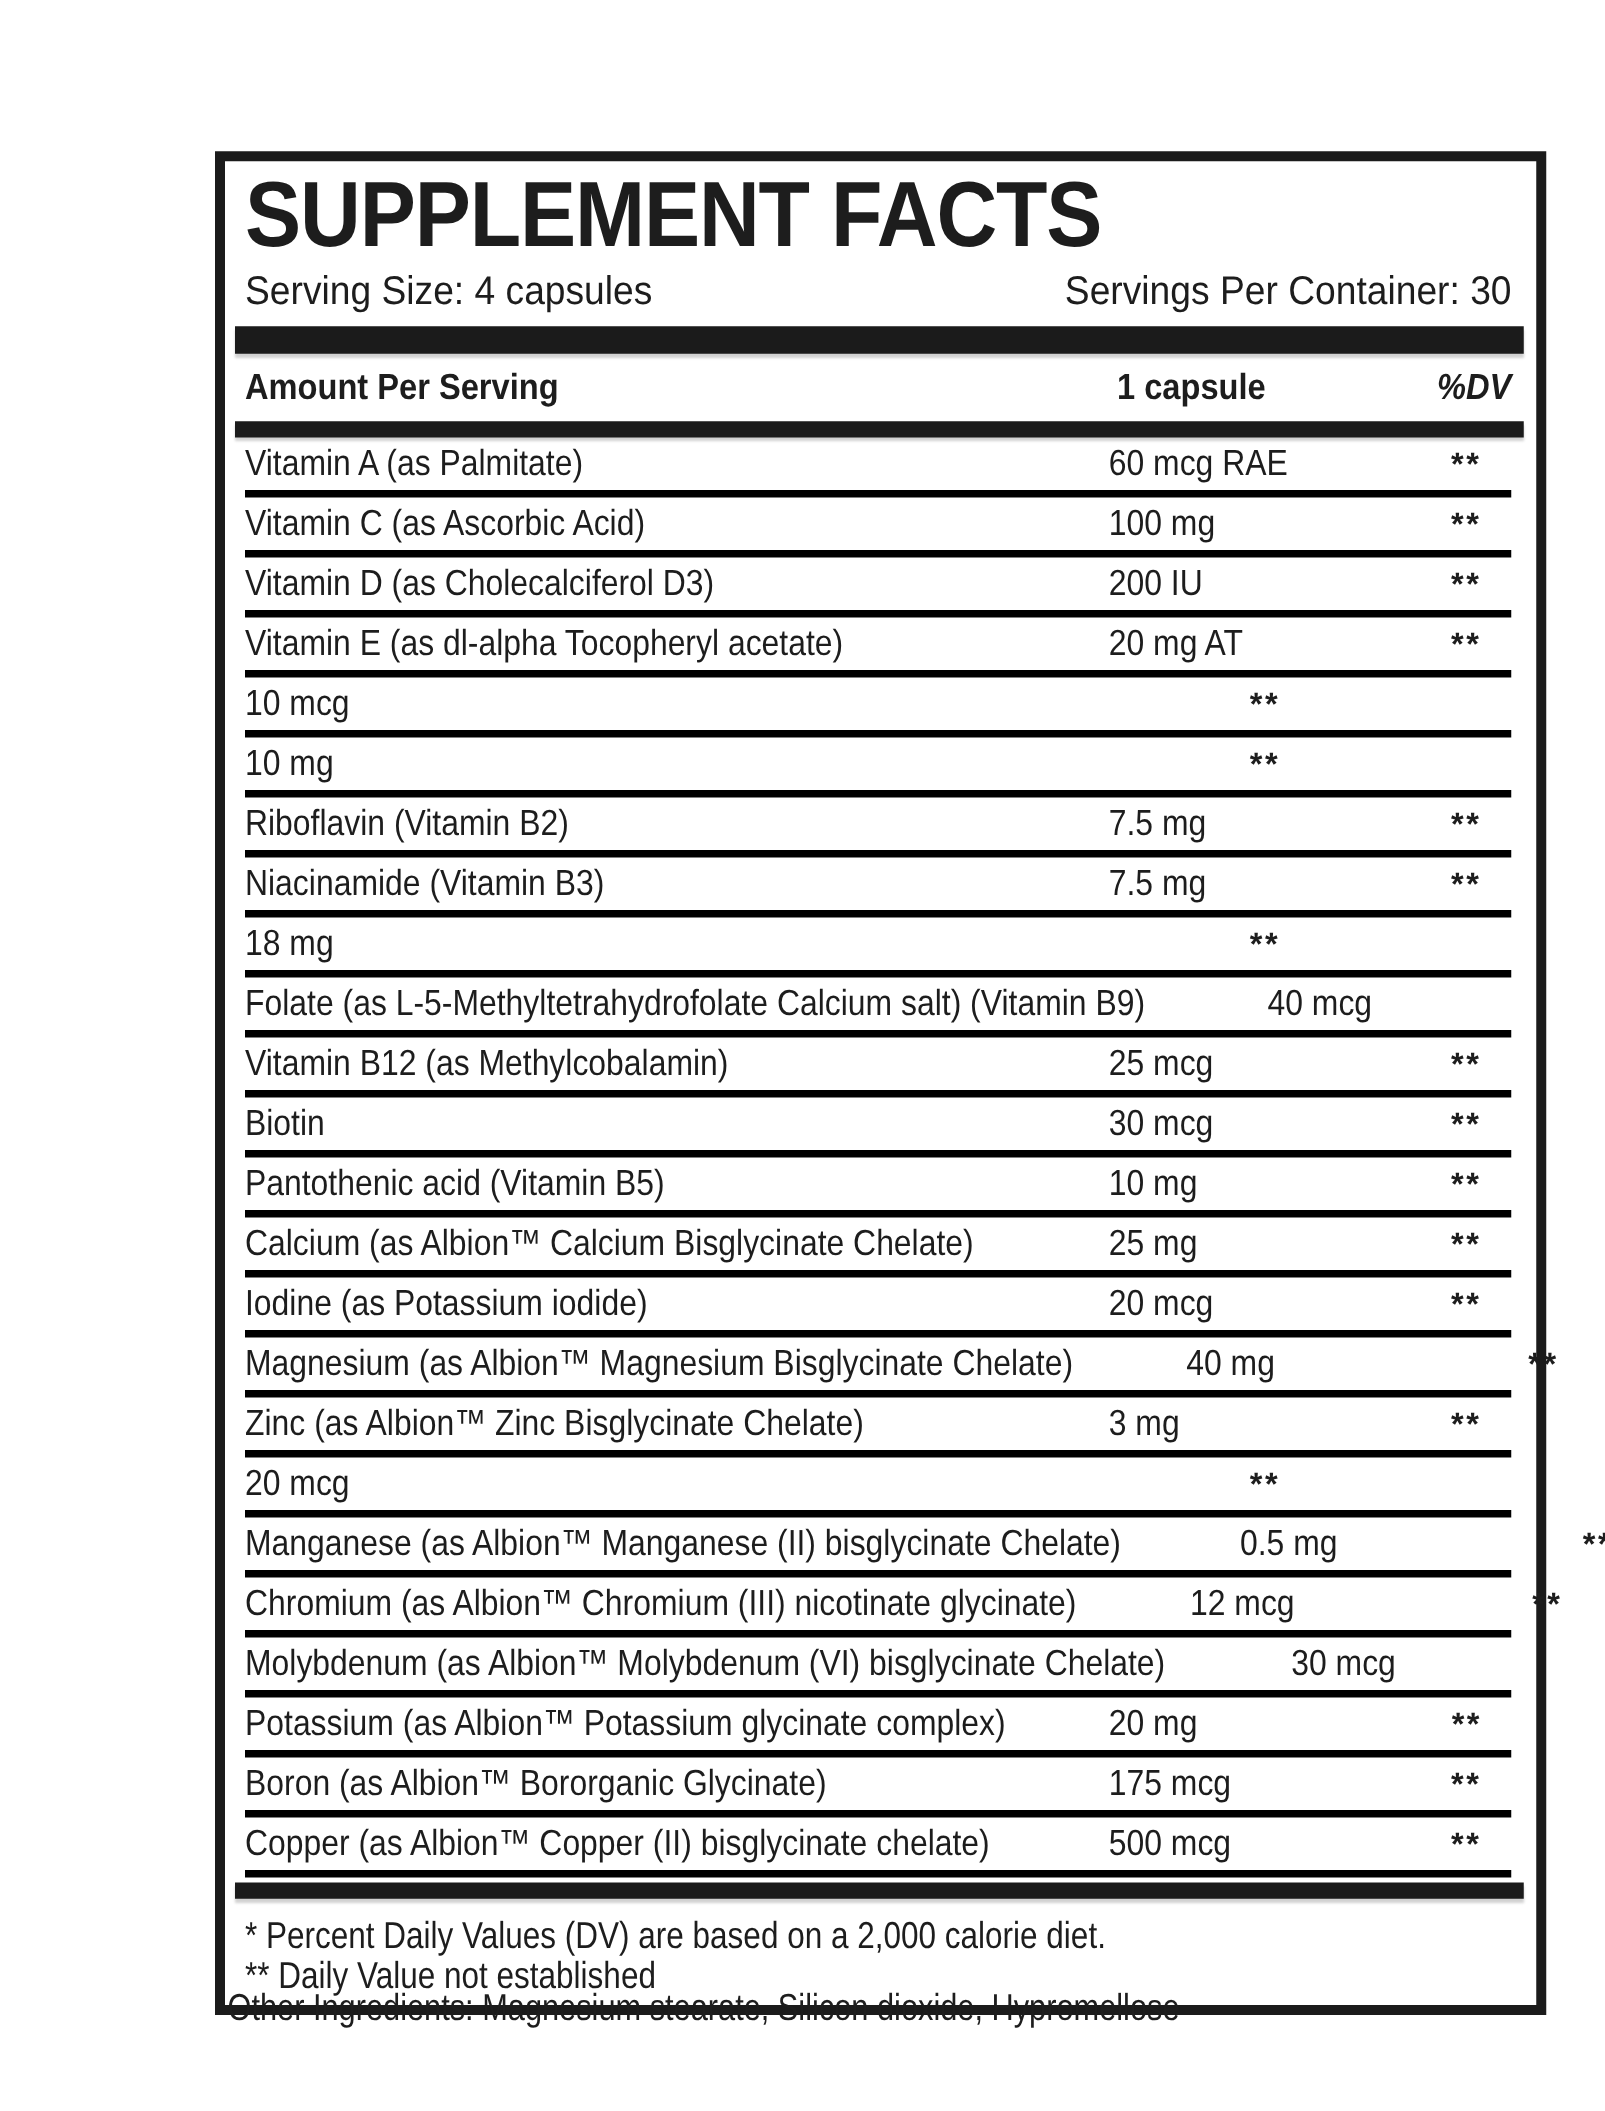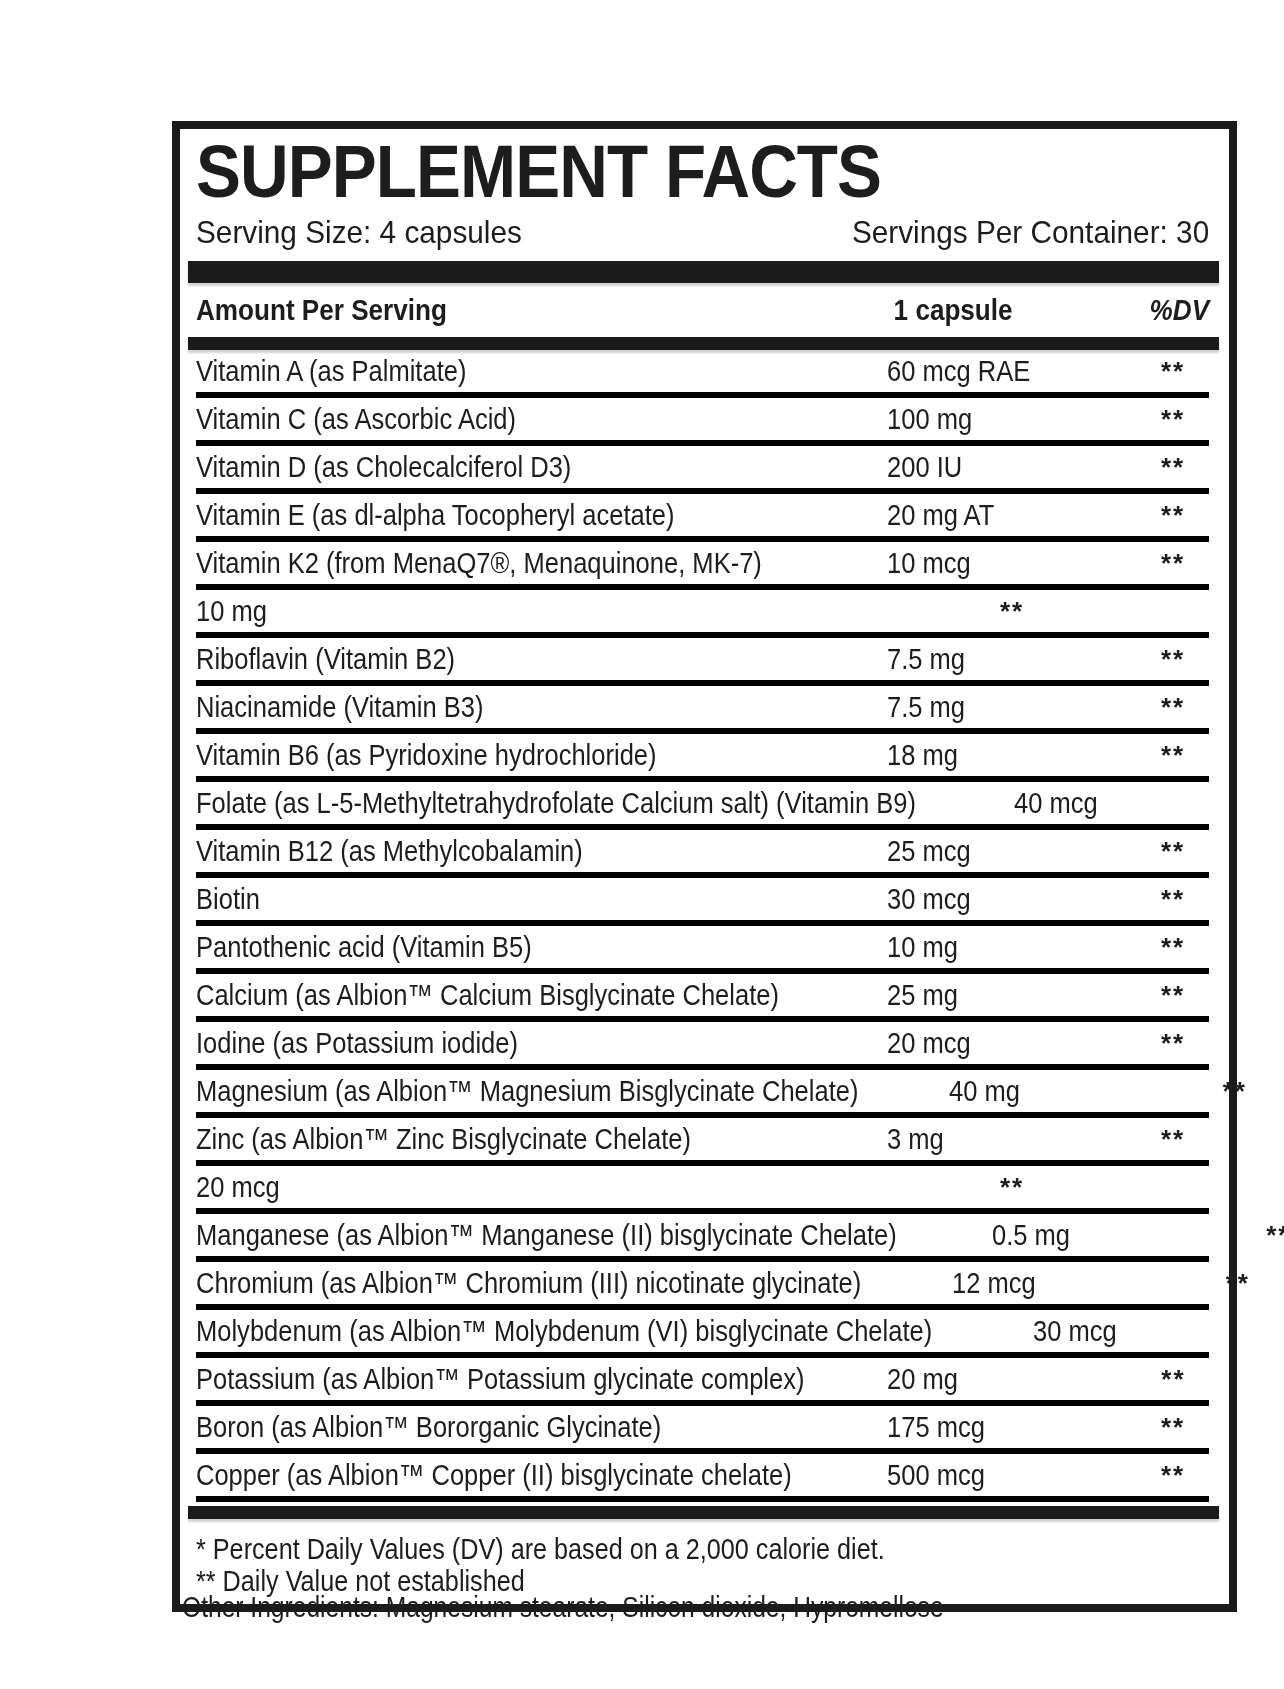--- a/index.html
+++ b/index.html
@@ -149,40 +149,38 @@
         <div class="cell name"><span class="fit" style="transform-origin: left center; transform: scaleX(0.88);">Vitamin D (as Cholecalciferol D3)</span></div>
         <div class="cell amount"><span class="fit" style="transform-origin: left center; transform: scaleX(0.88);">200 IU</span></div>
         <div class="cell dv"><span>**</span></div>
       </div>
       <div class="grid-cols row">
         <div class="cell name"><span class="fit" style="transform-origin: left center; transform: scaleX(0.88);">Vitamin E (as dl-alpha Tocopheryl acetate)</span></div>
         <div class="cell amount"><span class="fit" style="transform-origin: left center; transform: scaleX(0.88);">20 mg AT</span></div>
         <div class="cell dv"><span>**</span></div>
       </div>
       <div class="grid-cols row">
-        <div class="cell name"><span class="fit" style="transform-origin: left center; transform: scaleX(0.88);">Vitamin K2 (from MenaQ7®, Menaquinone, MK-7)</span></div>
         <div class="cell amount"><span class="fit" style="transform-origin: left center; transform: scaleX(0.88);">10 mcg</span></div>
         <div class="cell dv"><span>**</span></div>
       </div>
       <div class="grid-cols row">
         <div class="cell amount"><span class="fit" style="transform-origin: left center; transform: scaleX(0.88);">10 mg</span></div>
         <div class="cell dv"><span>**</span></div>
       </div>
       <div class="grid-cols row">
         <div class="cell name"><span class="fit" style="transform-origin: left center; transform: scaleX(0.88);">Riboflavin (Vitamin B2)</span></div>
         <div class="cell amount"><span class="fit" style="transform-origin: left center; transform: scaleX(0.88);">7.5 mg</span></div>
         <div class="cell dv"><span>**</span></div>
       </div>
       <div class="grid-cols row">
         <div class="cell name"><span class="fit" style="transform-origin: left center; transform: scaleX(0.88);">Niacinamide (Vitamin B3)</span></div>
         <div class="cell amount"><span class="fit" style="transform-origin: left center; transform: scaleX(0.88);">7.5 mg</span></div>
         <div class="cell dv"><span>**</span></div>
       </div>
       <div class="grid-cols row">
-        <div class="cell name"><span class="fit" style="transform-origin: left center; transform: scaleX(0.88);">Vitamin B6 (as Pyridoxine hydrochloride)</span></div>
         <div class="cell amount"><span class="fit" style="transform-origin: left center; transform: scaleX(0.88);">18 mg</span></div>
         <div class="cell dv"><span>**</span></div>
       </div>
       <div class="grid-cols row">
         <div class="cell name"><span class="fit" style="transform-origin: left center; transform: scaleX(0.88);">Folate (as L-5-Methyltetrahydrofolate Calcium salt) (Vitamin B9)</span></div>
         <div class="cell amount"><span class="fit" style="transform-origin: left center; transform: scaleX(0.88);">40 mcg</span></div>
         <div class="cell dv"></div>
       </div>
       <div class="grid-cols row">
         <div class="cell name"><span class="fit" style="transform-origin: left center; transform: scaleX(0.88);">Vitamin B12 (as Methylcobalamin)</span></div>

